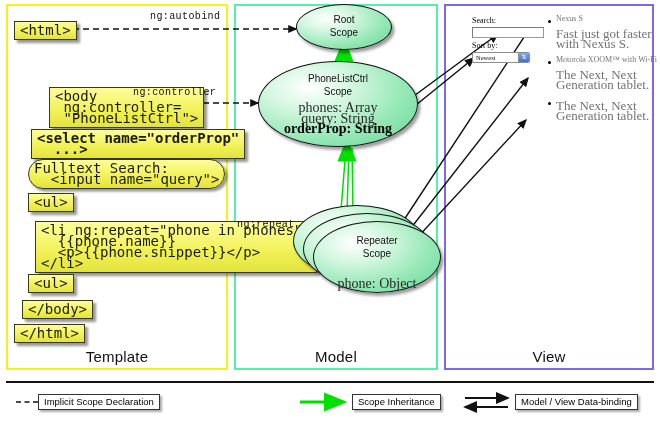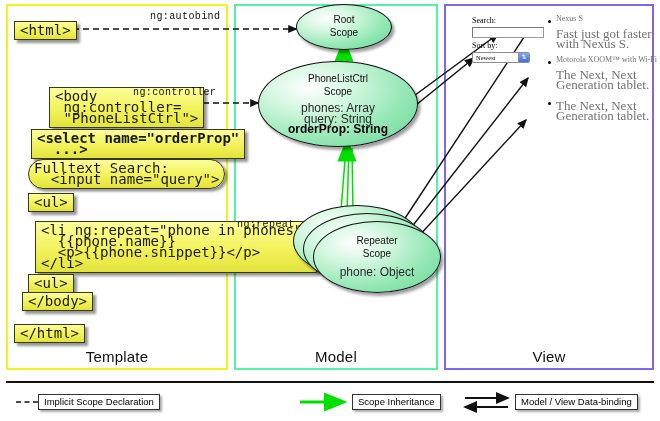--- a/index.html
+++ b/index.html
@@ -35,22 +35,22 @@
   
   .ellipse{
     position:absolute;box-sizing:border-box;border-radius:50%;
     border:1.8px solid #111;
     background:radial-gradient(ellipse at 32% 30%,#ffffff 0%,#d4f7e0 28%,#96e8b6 62%,#63d694 100%);
     box-shadow:2.5px 3px 3px rgba(0,0,0,.38);
     text-align:center;color:#111;
   }
   .ellipse .title{font-size:10px;line-height:12.5px;}
   .ellipse .props{
-    font-family:Liberation Sans, sans-serif;
-    font-size:12px;line-height:10.5px;color:#2a2a2a;text-align:center;
+    font-family:Liberation Serif, serif;
+    font-size:14px;line-height:10.5px;color:#2a2a2a;text-align:center;
   }
   .ellipse .props .bold{font-weight:bold;color:#000;}
 
   
   .view-inner{position:absolute;left:472px;top:12px;width:196px;height:118px;}
   .v-label{position:absolute;font-size:8px;color:#000;font-family:"Liberation Serif",serif;}
   .v-input{
     position:absolute;box-sizing:border-box;background:#fff;
     border:1px solid #9a9a9a;border-top-color:#7b7b7b;border-left-color:#7b7b7b;
   }
@@ -158,21 +158,21 @@
 
   <div class="codebox" style="left:28px;top:193px;">&lt;ul&gt;</div>
 
   <div class="codebox" style="left:35px;top:221px;">&lt;li ng:repeat="phone in phones"&gt;
   {{phone.name}}
   &lt;p&gt;{{phone.snippet}}&lt;/p&gt;
 &lt;/li&gt;</div>
 
   <div class="codebox" style="left:28px;top:274px;">&lt;ul&gt;</div>
 
-  <div class="codebox" style="left:22px;top:292px;">&lt;/body&gt;</div>
+  <div class="codebox" style="left:22px;top:300px;">&lt;/body&gt;</div>
 
   <div class="codebox" style="left:14px;top:324px;">&lt;/html&gt;</div>
 
   <div class="ngtag" style="left:150px;top:11px;">ng:autobind</div>
   <div class="ngtag" style="left:133px;top:87px;">ng:controller</div>
   <div class="ngtag" style="left:237px;top:219px;">ng:repeat</div>
 
   <div class="ellipse" style="left:296px;top:4px;width:96px;height:46px;padding-top:9px;">
     <div class="title">Root</div>
     <div class="title">Scope</div>
@@ -186,21 +186,21 @@
       <div>query: String</div>
       <div class="bold">orderProp: String</div>
     </div>
   </div>
 
   <div class="ellipse" style="left:293px;top:205px;width:128px;height:72px;"></div>
   <div class="ellipse" style="left:303px;top:213px;width:128px;height:72px;"></div>
   <div class="ellipse" style="left:313px;top:221px;width:128px;height:72px;padding-top:13px;">
     <div class="title">Repeater</div>
     <div class="title">Scope</div>
-    <div class="props" style="margin-top:7px;">
+    <div class="props" style="margin-top:19px;">
       <div>phone: Object</div>
     </div>
   </div>
 
   <div class="view-inner">
     <div class="v-label" style="left:0px;top:4px;">Search:</div>
     <input class="v-input" style="left: 0px; top: 15px; width: 72px; height: 11px; font-size: 7px;" value="">
 
     <div class="v-label" style="left:0px;top:29px;">Sort by:</div>
     <div class="v-select" style="left:0px;top:40px;width:58px;height:11px;">

